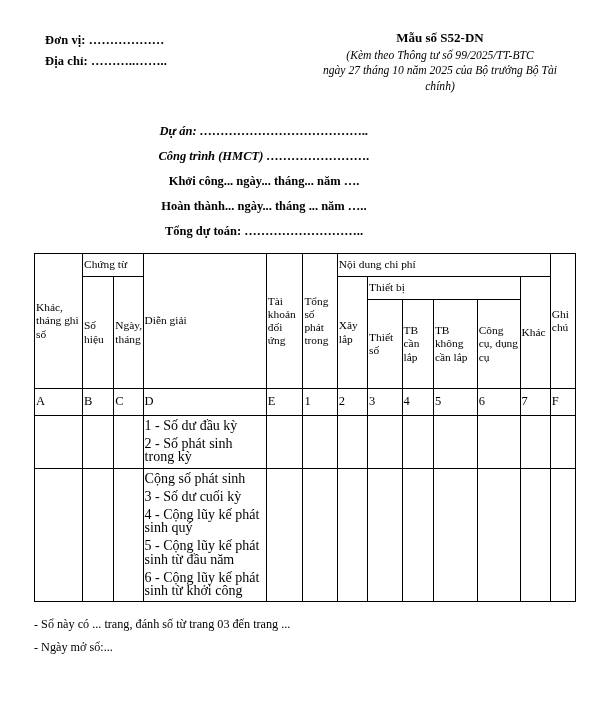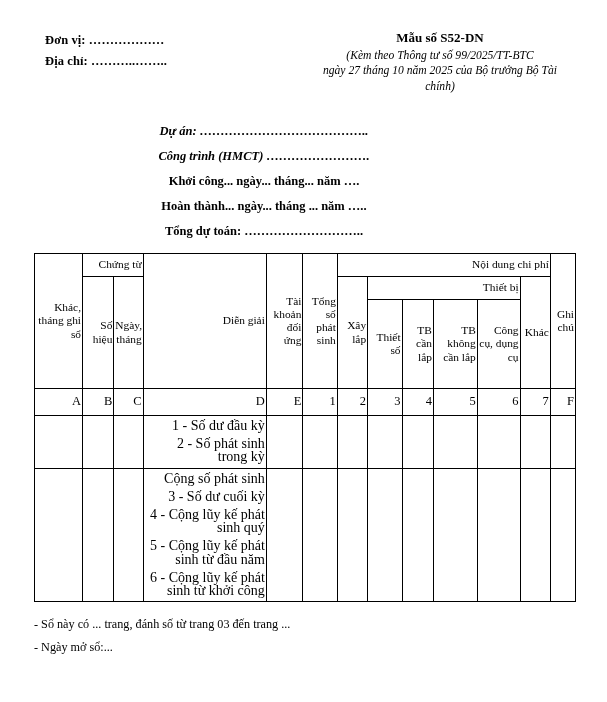--- a/index.html
+++ b/index.html
@@ -107,21 +107,21 @@
   table.ledger {
     border-collapse: collapse;
     width: 542px;
     table-layout: fixed;
     font-size: 11.4px;
   }
   table.ledger th,
   table.ledger td {
     border: 1px solid #000000;
     padding: 1px 1px;
-    text-align: right;
+    text-align: left;
     vertical-align: middle;
     font-weight: normal;
     line-height: 13.2px;
   }
   table.ledger th.grp {
     vertical-align: middle;
     height: 20px;
   }
   table.ledger th.tall {
     height: 86px;
@@ -200,21 +200,21 @@
         <col style="width:41px">
         <col style="width:29px">
         <col style="width:24px">
       </colgroup>
       <thead>
         <tr>
           <th class="grp" rowspan="3">Khác, tháng ghi sổ</th>
           <th class="grp" colspan="2">Chứng từ</th>
           <th class="grp" rowspan="3">Diễn giải</th>
           <th class="grp" rowspan="3">Tài khoản đối ứng</th>
-          <th class="grp" rowspan="3">Tổng số phát sinh</th>
+          <th class="grp" rowspan="3">Tổng số phát trong</th>
           <th class="grp" colspan="6">Nội dung chi phí</th>
           <th class="grp" rowspan="3">Ghi chú</th>
         </tr>
         <tr>
           <th rowspan="2">Số hiệu</th>
           <th rowspan="2">Ngày, tháng</th>
           <th rowspan="2">Xây lắp</th>
           <th class="grp" colspan="4">Thiết bị</th>
           <th rowspan="2">Khác</th>
         </tr>

